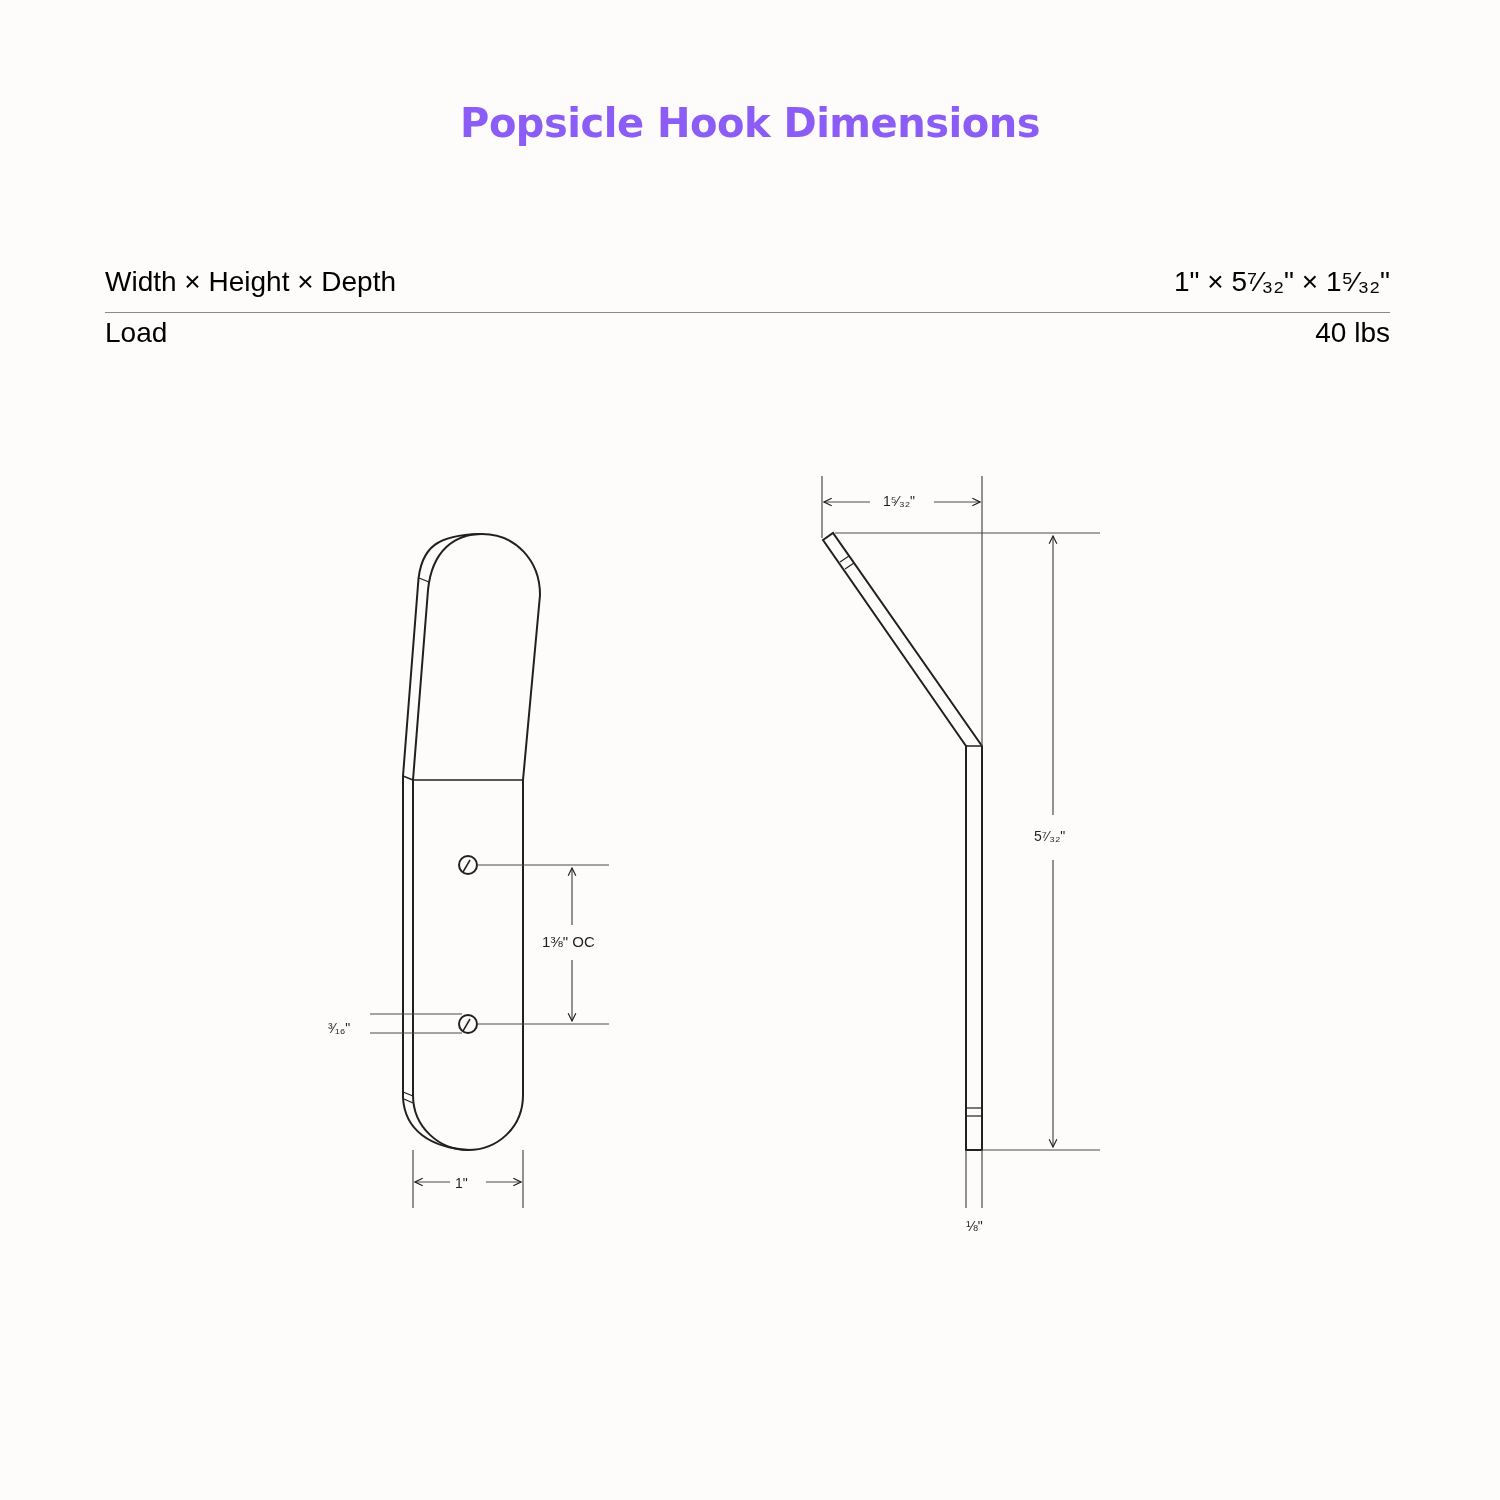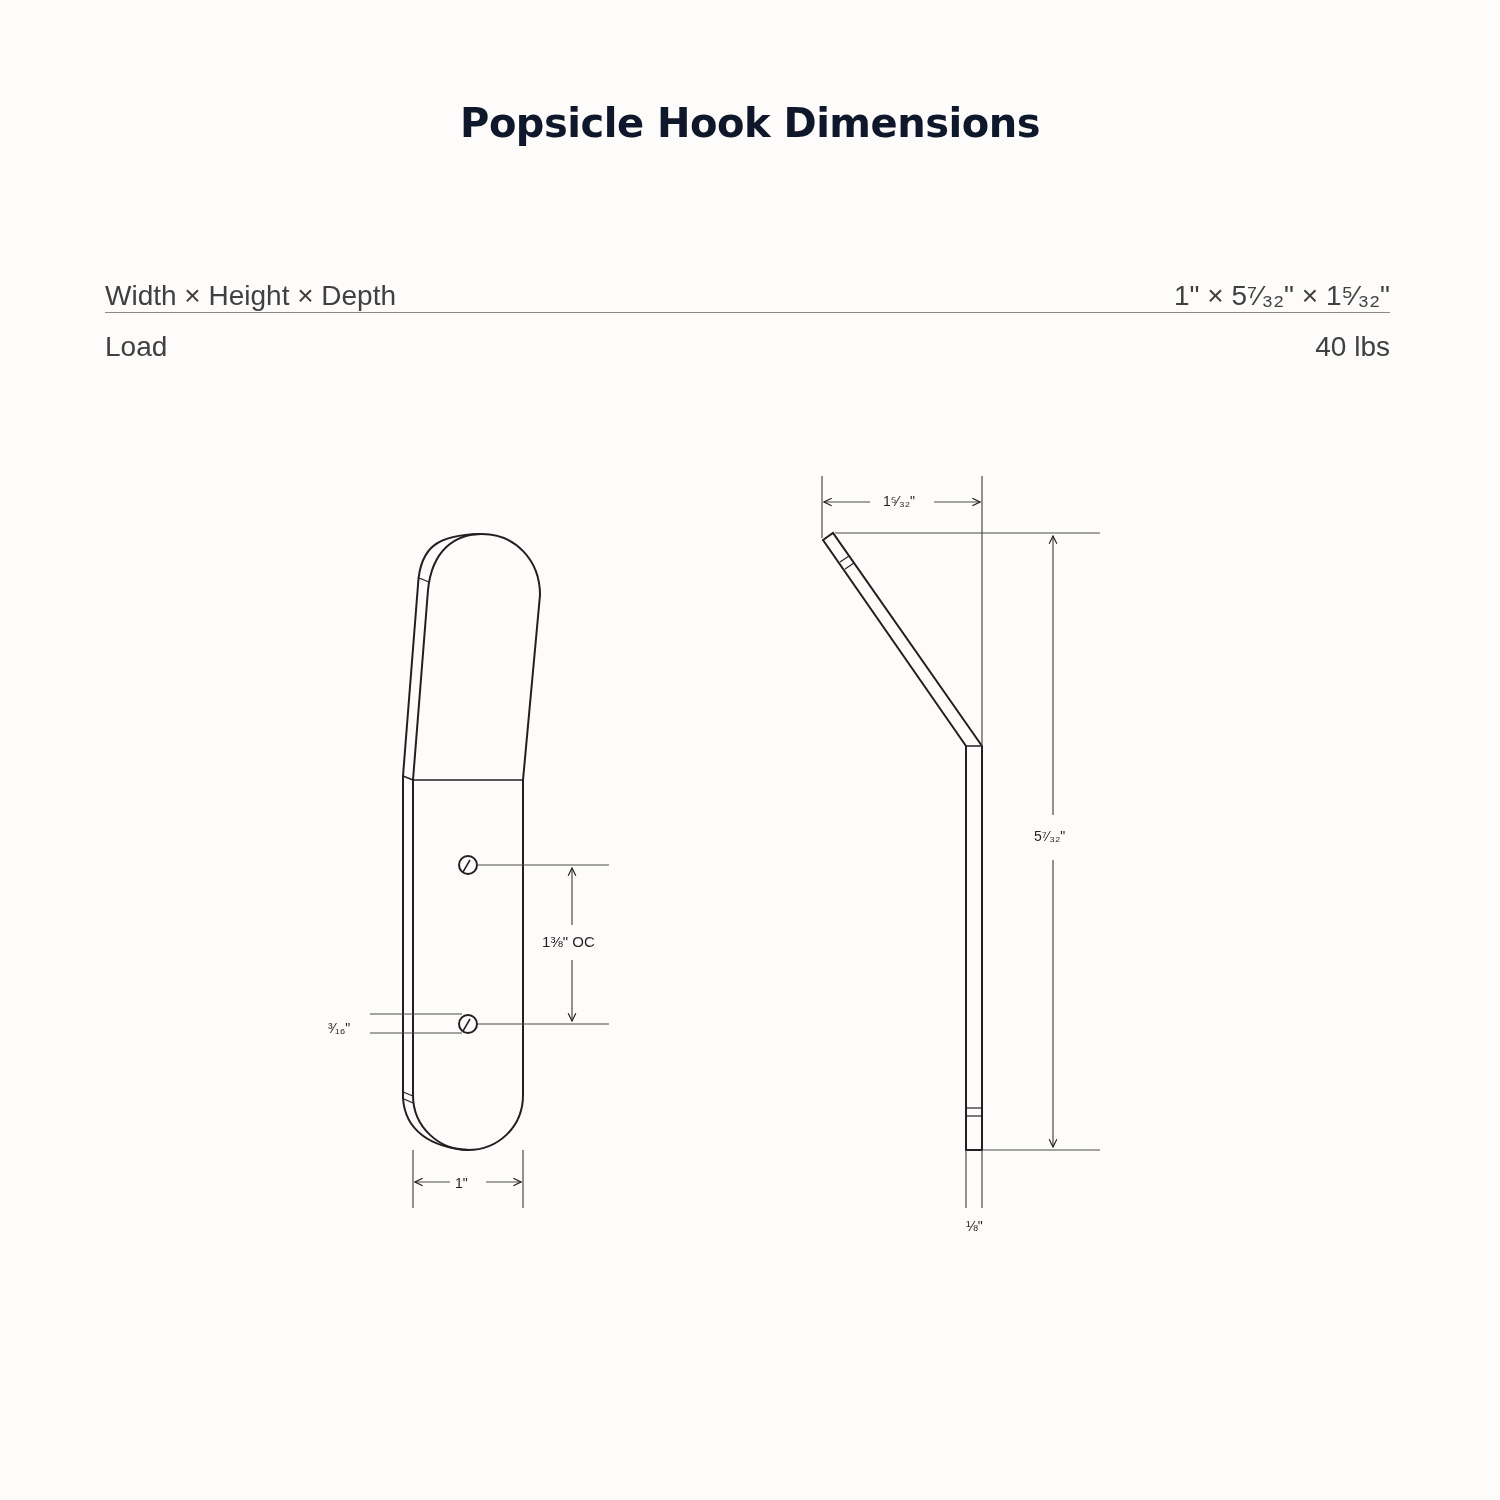--- a/index.html
+++ b/index.html
@@ -18,35 +18,35 @@
     .title {
       position: absolute;
       left: 0;
       top: 100px;
       width: 1500px;
       text-align: center;
       font-family: "DejaVu Sans", "Liberation Sans", sans-serif;
       font-weight: bold;
       font-size: 40px;
       letter-spacing: -0.5px;
-      color: #0f172a;
+      color: #8b5cf6;
     }
     .spec-table {
       position: absolute;
       left: 105px;
       top: 266px;
       width: 1285px;
     }
     .spec-row {
       display: flex;
       justify-content: space-between;
-      align-items: flex-end;
+      align-items: flex-start;
       height: 46px;
       font-size: 28px;
-      color: #404040;
+      color: #000000;
     }
     .spec-row.first {
       border-bottom: 1.5px solid #8a8a8a;
     }
     .spec-row.second {
       margin-top: 4px;
       gap: 48px;
     }
     .drawing {
       position: absolute;

